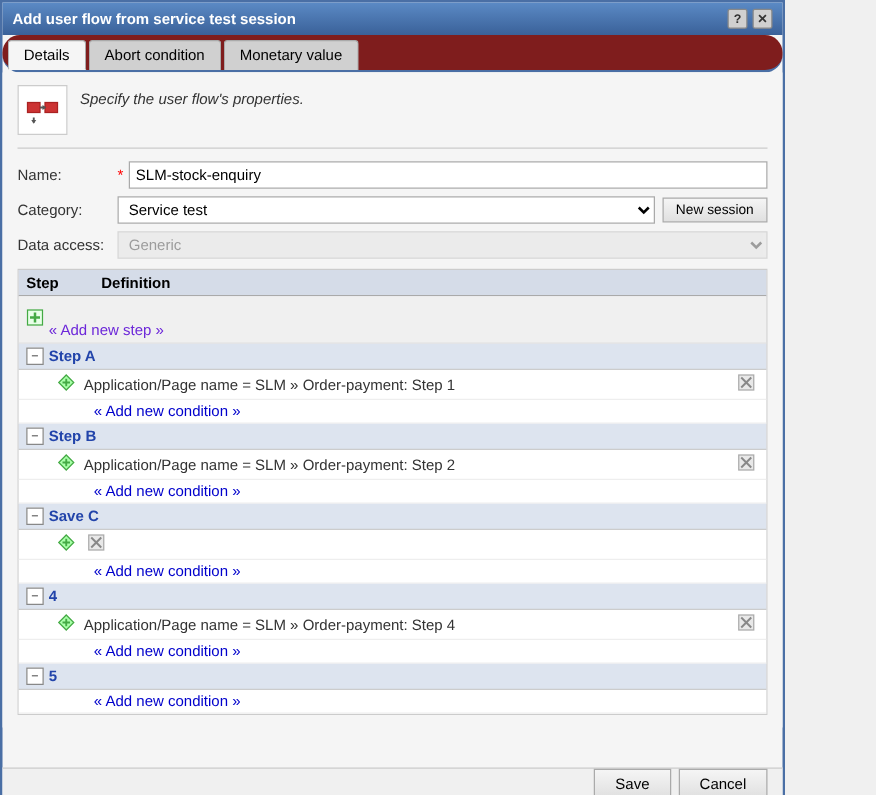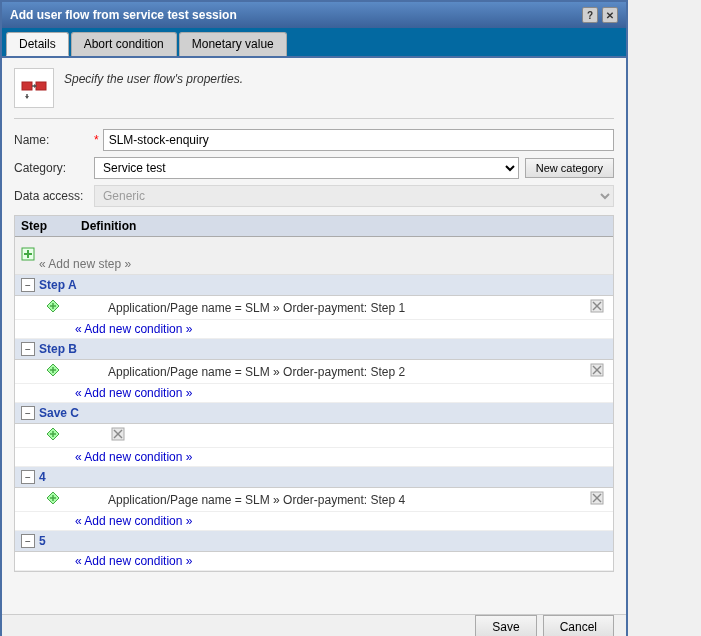--- a/index.html
+++ b/index.html
@@ -34,24 +34,25 @@
       border: 1px solid #888;
       border-radius: 2px;
       display: flex; align-items: center; justify-content: center;
       cursor: pointer;
       font-size: 10px;
       color: #333;
     }
 
     .tabs {
       display: flex;
-      background: #0369a1;
+      background: #7f1d1d;
       border-bottom: 2px solid #4a6fa5;
       padding-left: 4px;
       padding-top: 4px;
+      border-radius: 14px;
     }
 
     .tab {
       padding: 4px 12px;
       border: 1px solid #aaa;
       border-bottom: none;
       background: #d0d0d0;
       cursor: pointer;
       font-size: 12px;
       margin-right: 2px;
@@ -182,21 +183,21 @@
     }
 
     .add-step-icon {
       color: green;
       font-size: 14px;
       margin-right: 4px;
       cursor: pointer;
     }
 
     .add-step-link {
-      color: #737373;
+      color: #6d28d9;
       text-decoration: none;
       font-size: 12px;
       cursor: pointer;
       margin-top: 17px;
     }
 
     .step-header-row {
       display: flex;
       align-items: center;
       padding: 3px 6px;
@@ -222,21 +223,20 @@
       color: #2244aa;
       font-size: 12px;
     }
 
     .condition-row {
       display: flex;
       align-items: center;
       padding: 2px 6px 2px 30px;
       border-bottom: 1px solid #eee;
       background: white;
-      gap: 41px;
     }
 
     .condition-icon {
       color: green;
       font-size: 14px;
       margin-right: 6px;
     }
 
     .condition-text {
       flex: 1;
@@ -324,21 +324,21 @@
       <input class="form-input" type="text" value="SLM-stock-enquiry" style="">
     </div>
 
     <div class="form-row">
       <div class="form-label">Category:</div>
       <div class="form-select-wrap">
         <select class="form-select">
           <option>Service test</option>
           <option>Other</option>
         </select>
-        <button class="new-category-btn">New category</button>
+        <button class="new-category-btn">New session</button>
       </div>
     </div>
 
     <div class="data-access-row">
       <div class="form-label">Data access:</div>
       <select class="form-select data-access-select" disabled="">
         <option>Generic</option>
       </select>
     </div>
 

